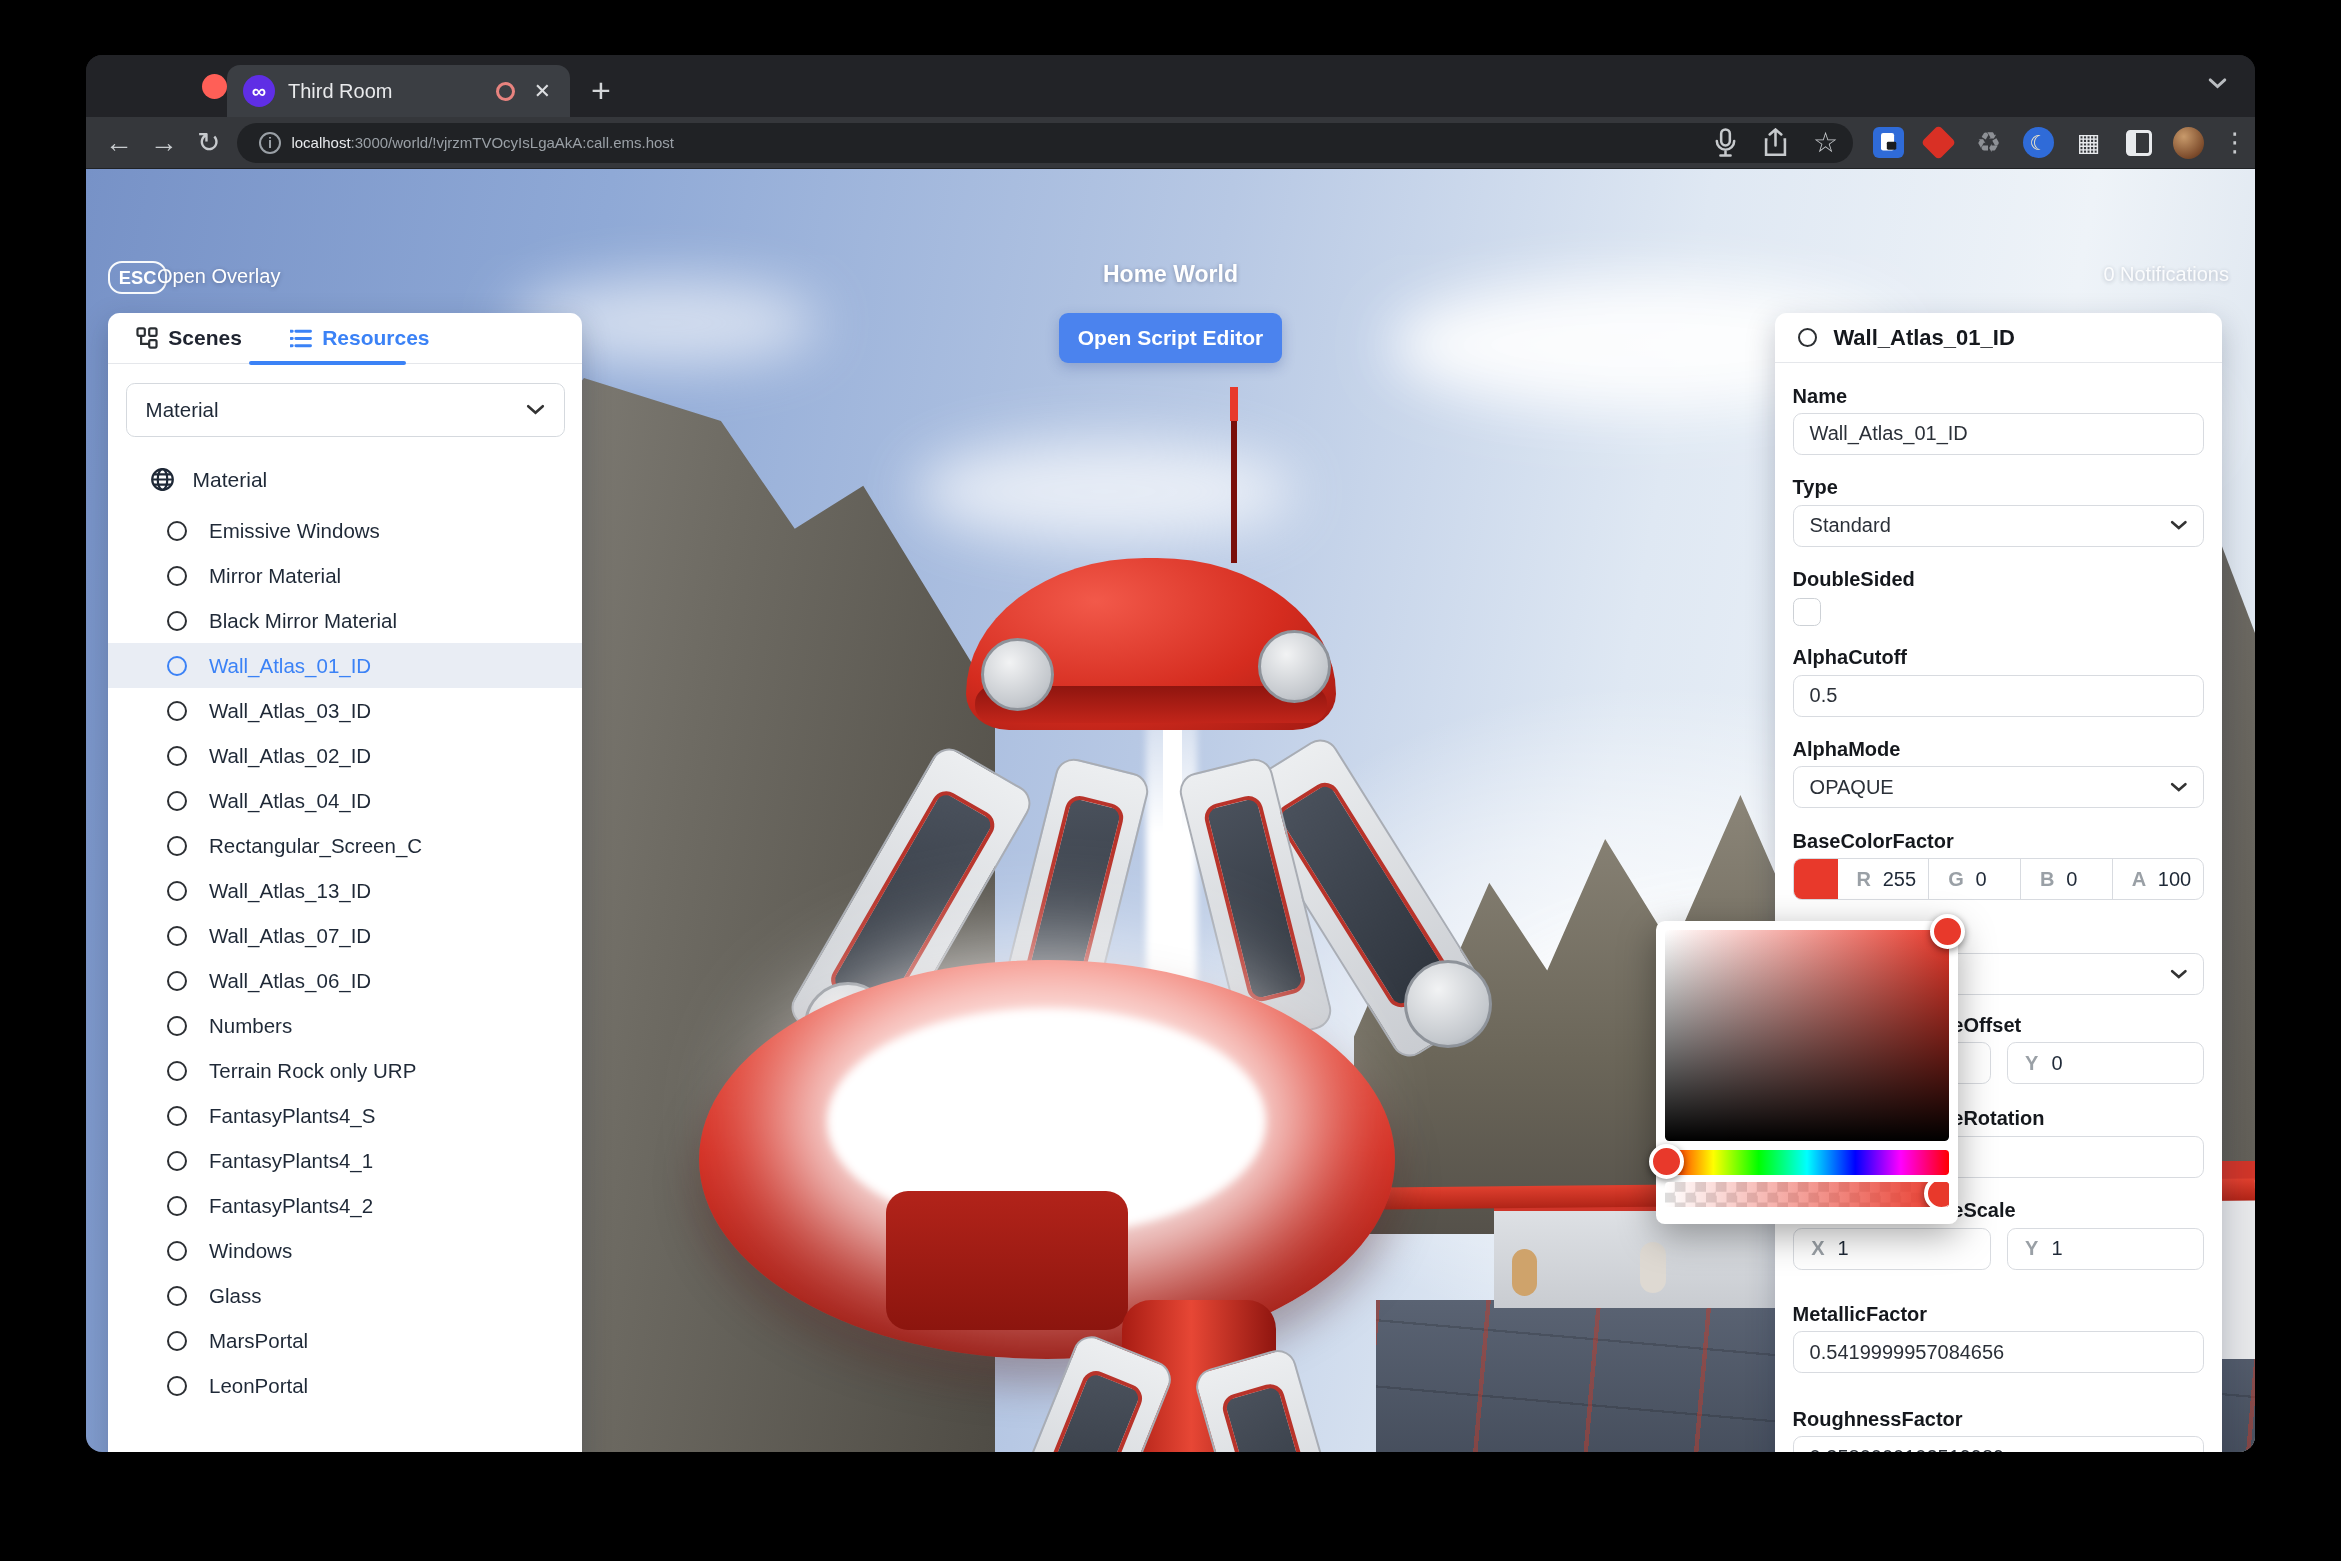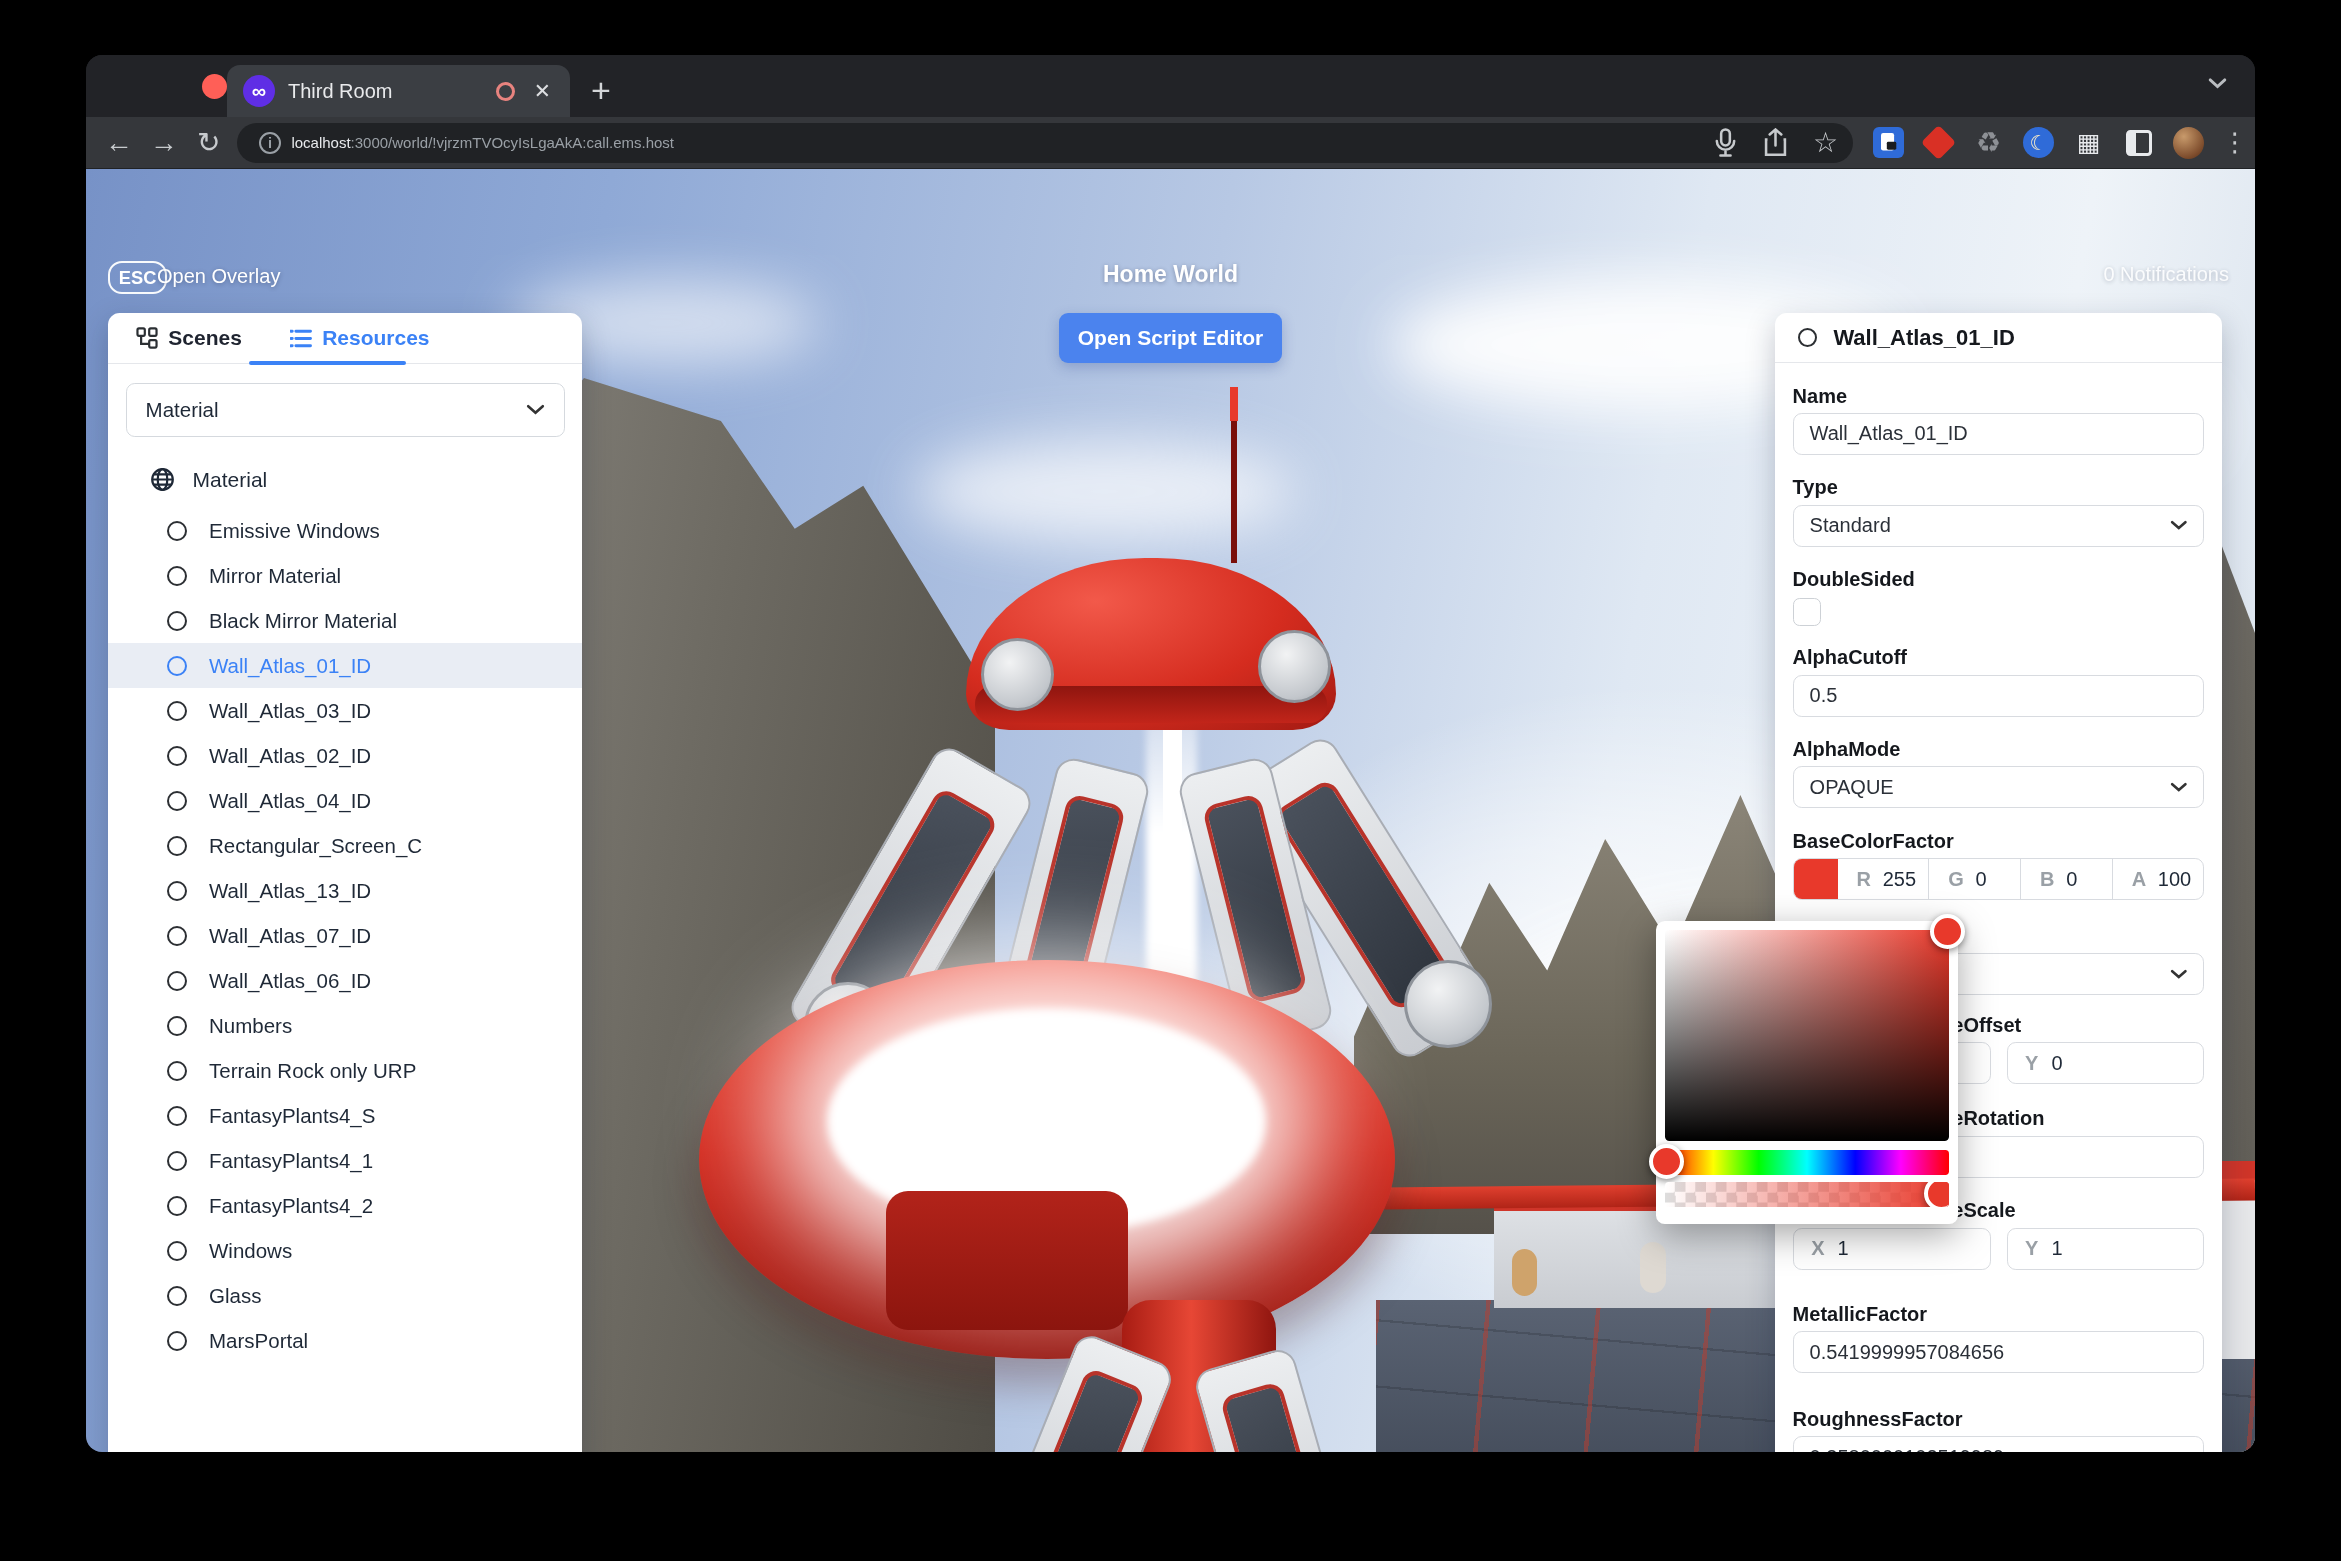--- a/index.html
+++ b/index.html
@@ -422,20 +422,24 @@
           </div>
           <div class="mat-row">
             <span class="ring"></span>
             <span class="mat-label">Glass</span>
           </div>
           <div class="mat-row">
             <span class="ring"></span>
             <span class="mat-label">MarsPortal</span>
           </div>
           <div class="mat-row">
+            <span class="ring"></span>
+            <span class="mat-label">LeonPortal</span>
+          </div>
+          <div class="mat-row">
             
             
           </div>
         </div>
     </div>
 
     <div class="card" id="right-panel">
       <div id="rp-header">
         <span class="ring"></span>
         <span id="rp-title">Wall_Atlas_01_ID</span>

